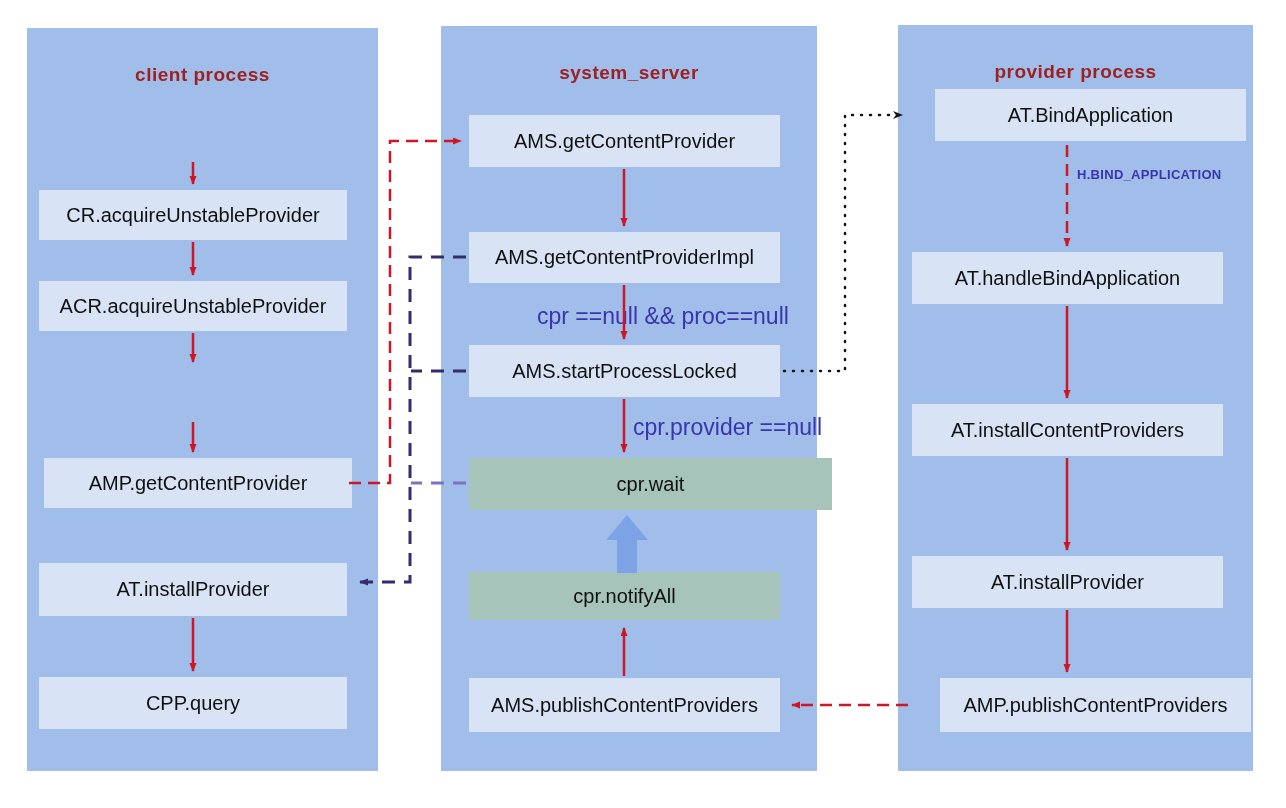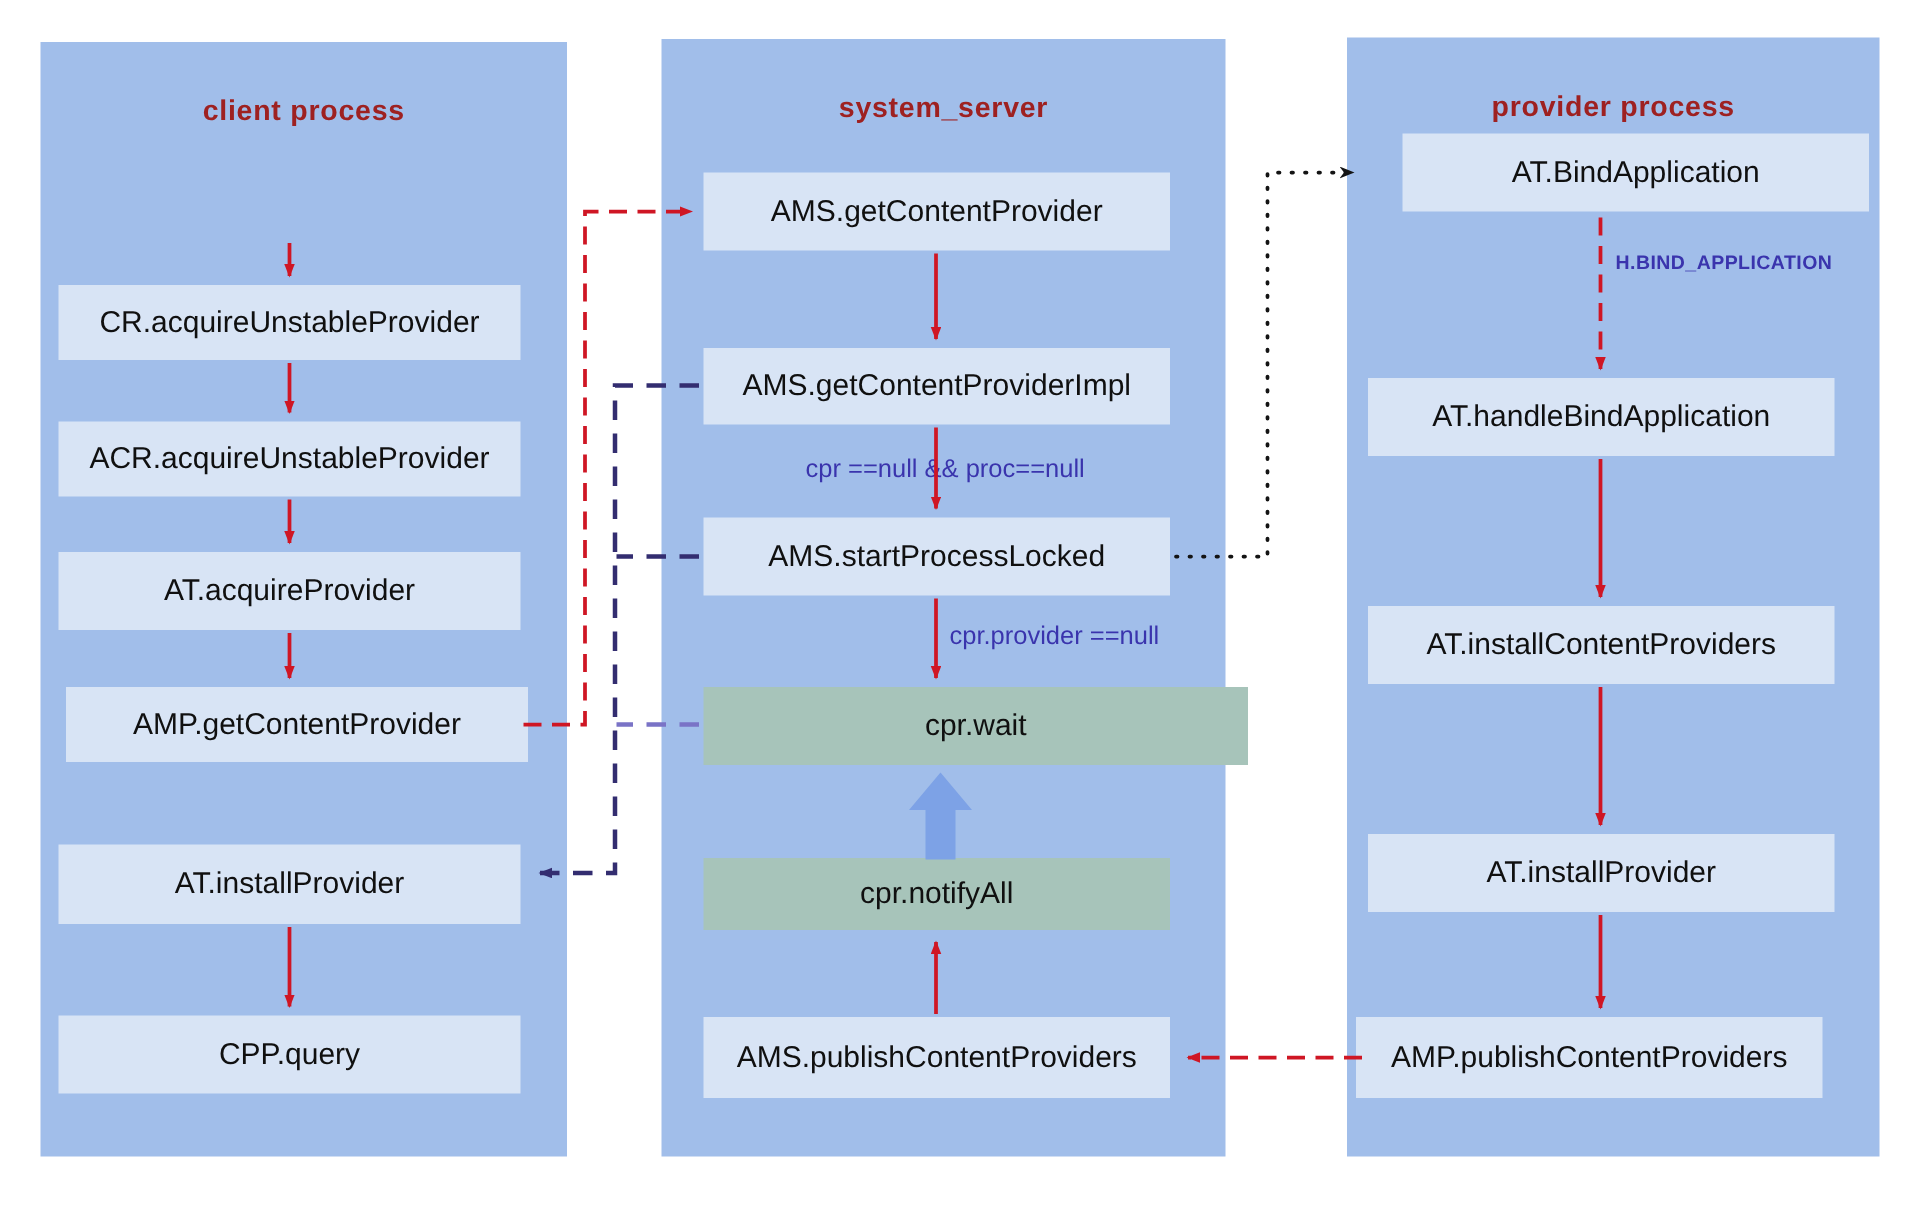--- a/index.html
+++ b/index.html
@@ -43,21 +43,21 @@
     align-items:center;
     justify-content:center;
     font-size:20px;
     color:var(--node-text);
     white-space:nowrap;
   }
   .node.green{background:var(--node-green-bg);}
   .edge-label{
     position:absolute;
     color:var(--label-purple);
-    font-size:17px;
+    font-size:23px;
     white-space:nowrap;
   }
   .edge-label.small{
     font-size:13px;
     font-weight:bold;
     letter-spacing:0.3px;
   }
   svg.overlay{
     position:absolute;
     left:0;top:0;
@@ -85,37 +85,36 @@
   <div class="panel" style="left:441px;top:26px;width:376px;height:745px;">
     <div class="panel-title">system_server</div>
   </div>
 
   <div class="panel" style="left:898px;top:25px;width:355px;height:746px;">
     <div class="panel-title">provider process</div>
   </div>
 
   <div class="node" style="left:39px;top:190px;width:308px;height:50px;">CR.acquireUnstableProvider</div>
   <div class="node" style="left:39px;top:281px;width:308px;height:50px;">ACR.acquireUnstableProvider</div>
-  <div class="node" style="left:39px;top:368px;width:308px;height:52px;">AT.acquireProvider</div>
   <div class="node" style="left:44px;top:458px;width:308px;height:50px;">AMP.getContentProvider</div>
   <div class="node" style="left:39px;top:563px;width:308px;height:53px;">AT.installProvider</div>
   <div class="node" style="left:39px;top:677px;width:308px;height:52px;">CPP.query</div>
 
   <div class="node" style="left:469px;top:115px;width:311px;height:52px;">AMS.getContentProvider</div>
   <div class="node" style="left:469px;top:232px;width:311px;height:51px;">AMS.getContentProviderImpl</div>
   <div class="node" style="left:469px;top:345px;width:311px;height:52px;">AMS.startProcessLocked</div>
   <div class="node green" style="left:469px;top:458px;width:363px;height:52px;">cpr.wait</div>
   <div class="node green" style="left:469px;top:572px;width:311px;height:48px;">cpr.notifyAll</div>
   <div class="node" style="left:469px;top:678px;width:311px;height:54px;">AMS.publishContentProviders</div>
 
   <div class="node" style="left:912px;top:89px;width:311px;height:52px;margin-left:23px;">AT.BindApplication</div>
   <div class="node" style="left:912px;top:252px;width:311px;height:52px;">AT.handleBindApplication</div>
   <div class="node" style="left:912px;top:404px;width:311px;height:52px;">AT.installContentProviders</div>
   <div class="node" style="left:912px;top:556px;width:311px;height:52px;">AT.installProvider</div>
-  <div class="node" style="left:904px;top:678px;width:311px;height:54px;text-align:right;">AMP.publishContentProviders</div>
+  <div class="node" style="left:940px;top:678px;width:311px;height:54px;text-align:right;">AMP.publishContentProviders</div>
 
   <div class="edge-label" style="left:537px;top:303px;">cpr ==null &amp;&amp; proc==null</div>
   <div class="edge-label" style="left:633px;top:414px;">cpr.provider ==null</div>
   <div class="edge-label small" style="left:1077px;top:167px;">H.BIND_APPLICATION</div>
 
   <svg class="overlay" width="1286" height="808" viewBox="0 0 1286 808">
     <defs>
       <marker id="ah-red" markerWidth="10" markerHeight="8" refX="8" refY="3.5" orient="auto" markerUnits="userSpaceOnUse">
         <path d="M0,0 L9,3.5 L0,7 z" class="mk-red"></path>
       </marker>

